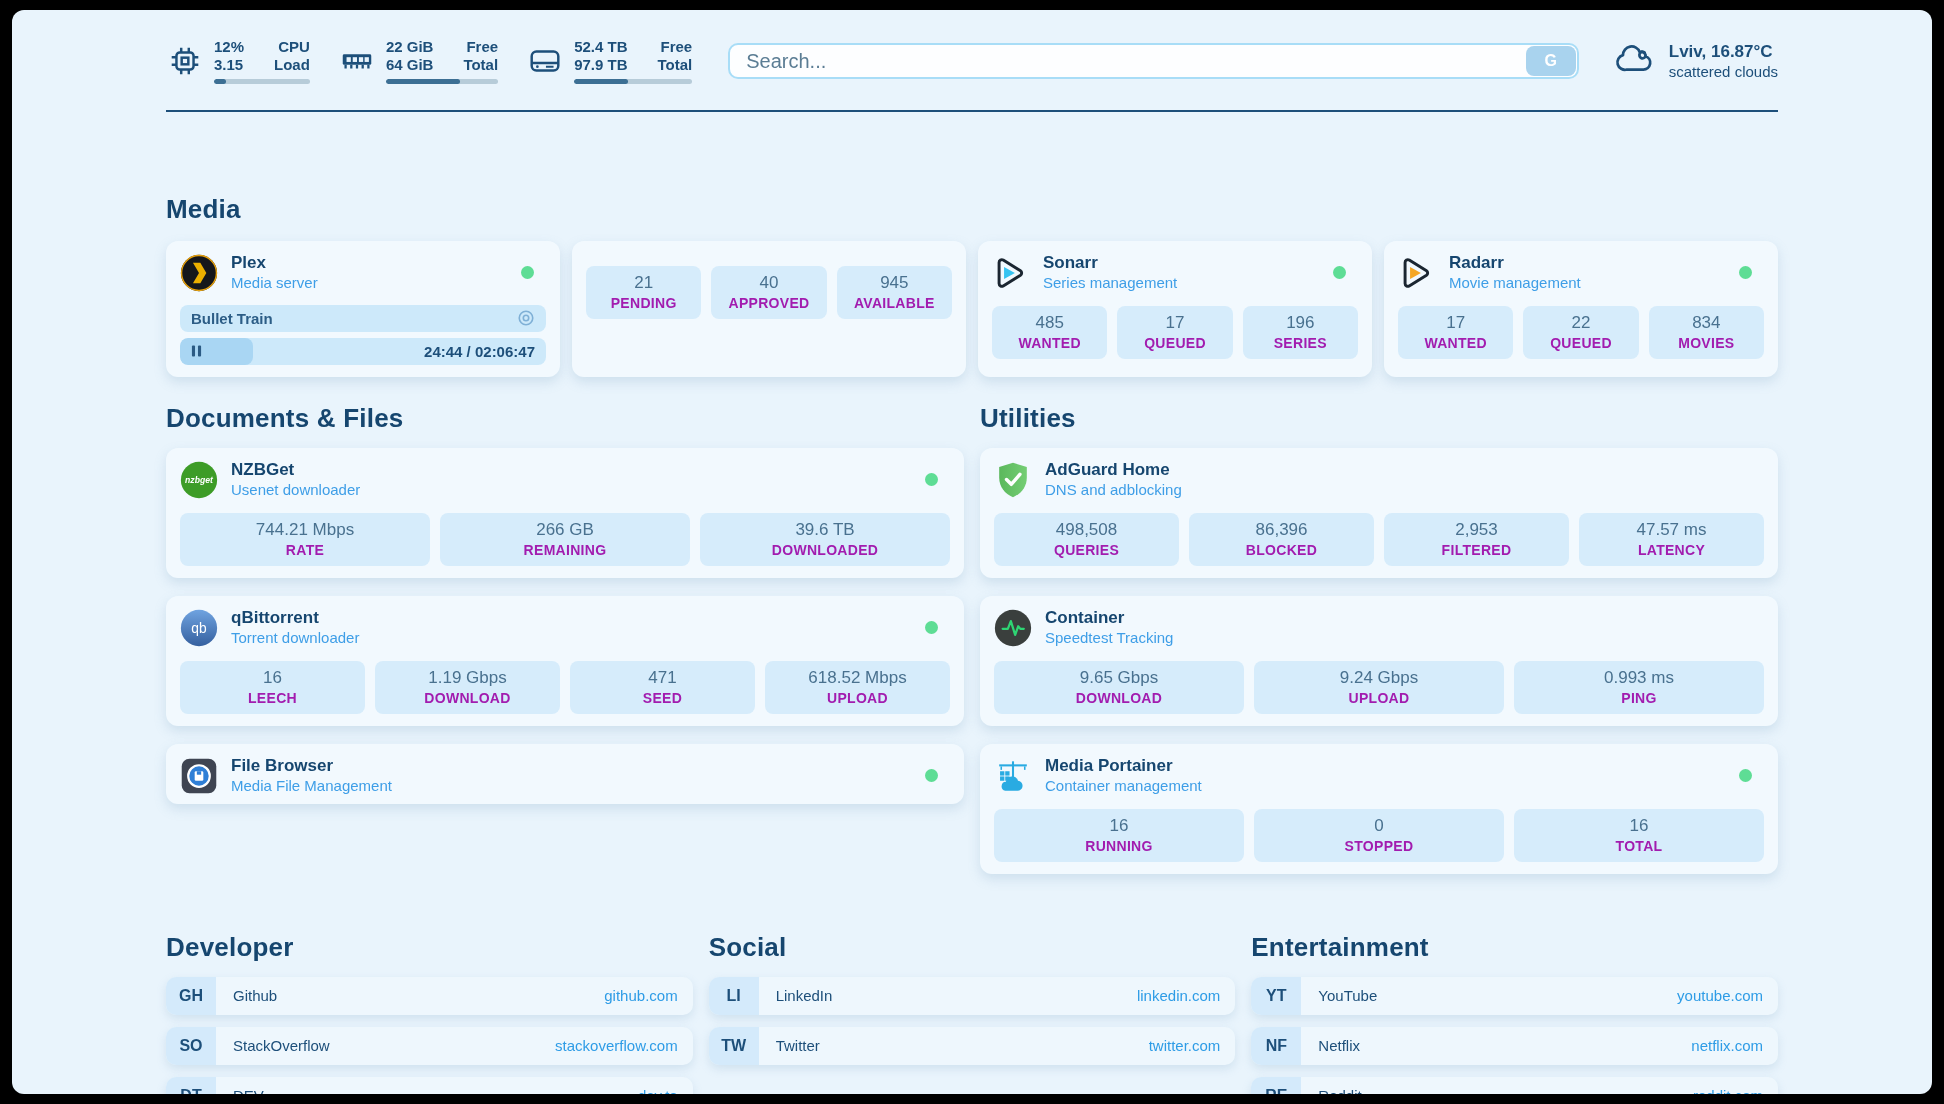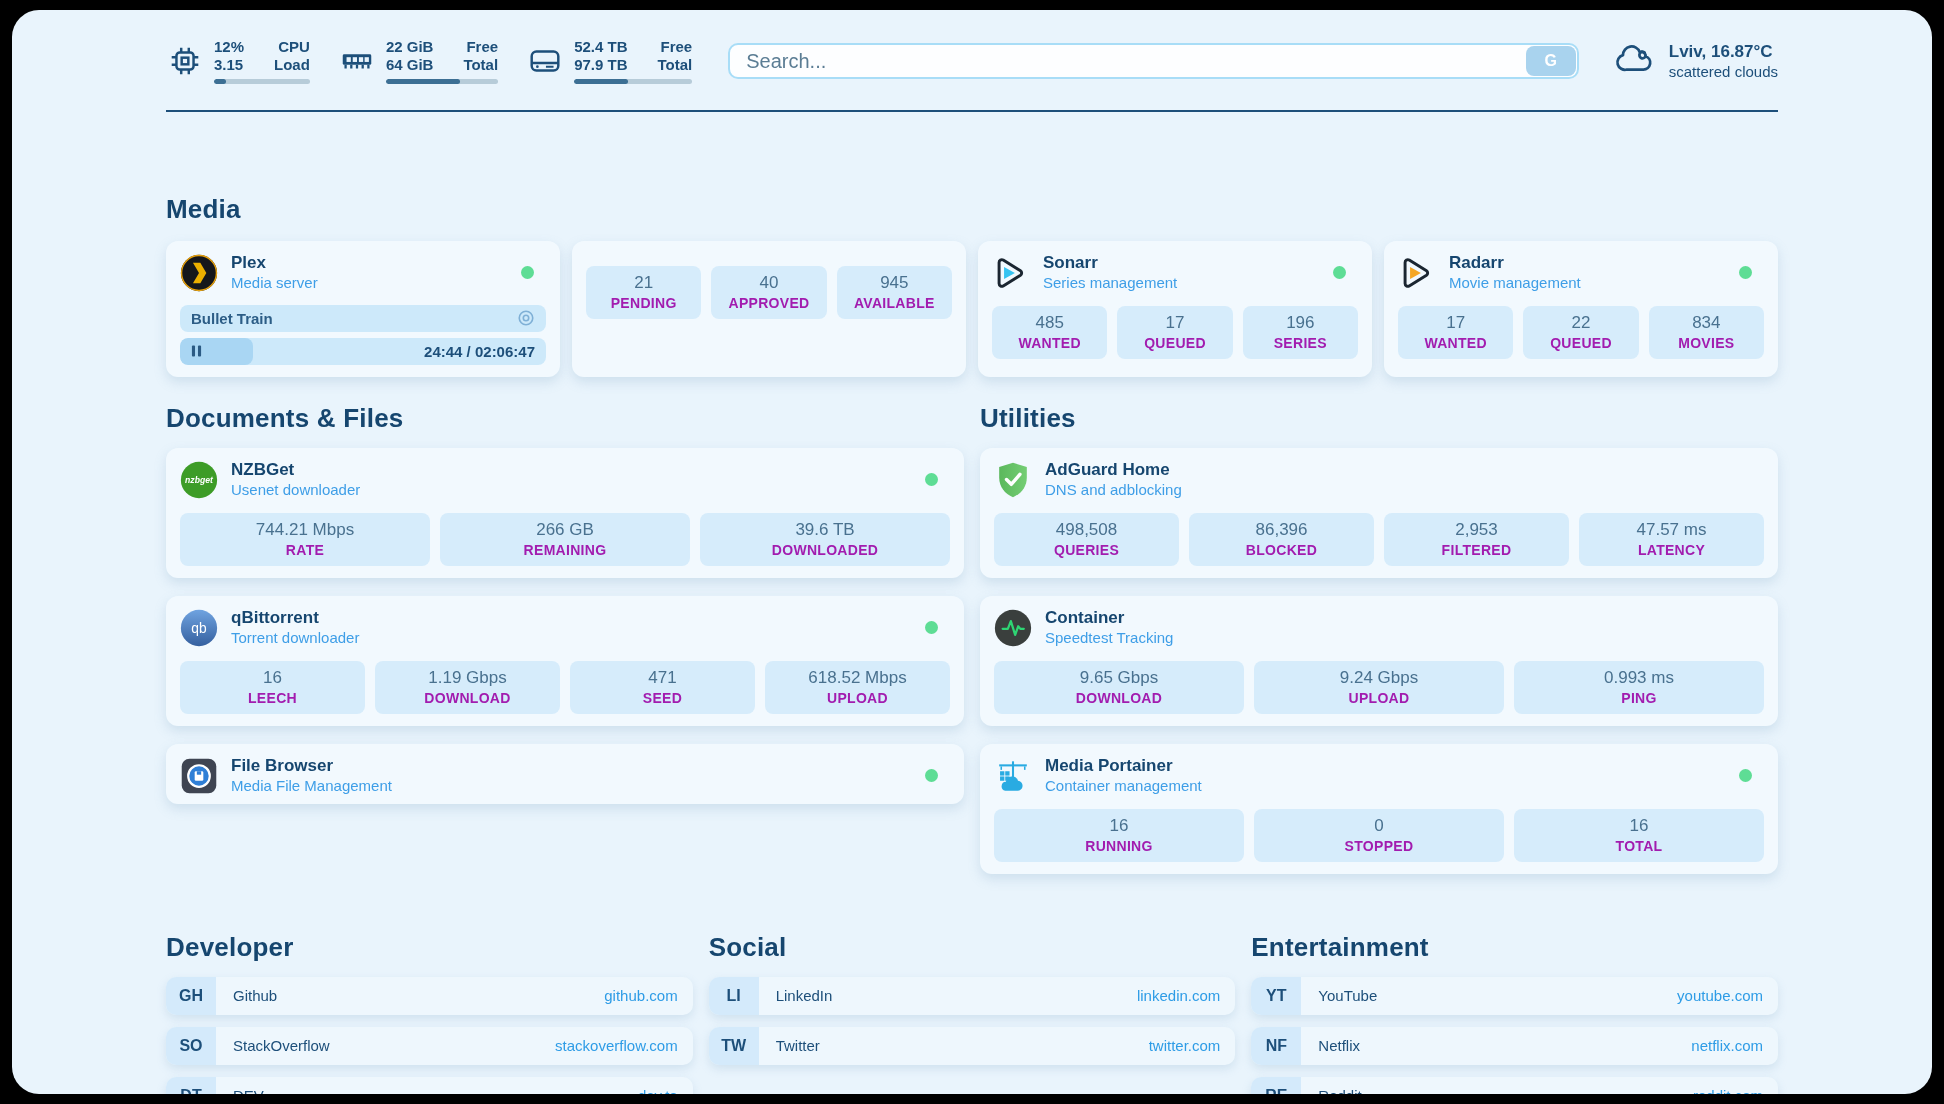--- a/index.html
+++ b/index.html
@@ -1,17 +1,17 @@
 <!DOCTYPE html>
 <html><head>
 <meta charset="utf-8">
 <style>
   * { margin:0; padding:0; box-sizing:border-box; }
   html,body { width:1944px; height:1104px; background:#000; font-family:"Liberation Sans", sans-serif; overflow:hidden; }
-  .page { position:absolute; left:12px; top:10px; right:12px; bottom:10px; background:#e9f4fc; border-radius:27px; overflow:hidden; }
+  .page { position:absolute; left:12px; top:10px; right:12px; bottom:10px; background:#e9f4fc; border-radius:12px; overflow:hidden; }
   .container { width:1612px; margin:0 auto; }
 
   
   .topbar { margin-top:22px; display:flex; align-items:center; height:58px; }
   .mons { display:flex; gap:28px; }
   .mon { display:flex; align-items:center; gap:10px; }
   .mon svg { display:block; flex:none; }
   .mon-body { display:flex; flex-direction:column; }
   .mon-rows { display:grid; grid-template-columns:auto auto; column-gap:30px; font-size:15px; font-weight:600; color:#1d4f7a; line-height:1.22; }
   .mon-rows .lab { text-align:right; }

